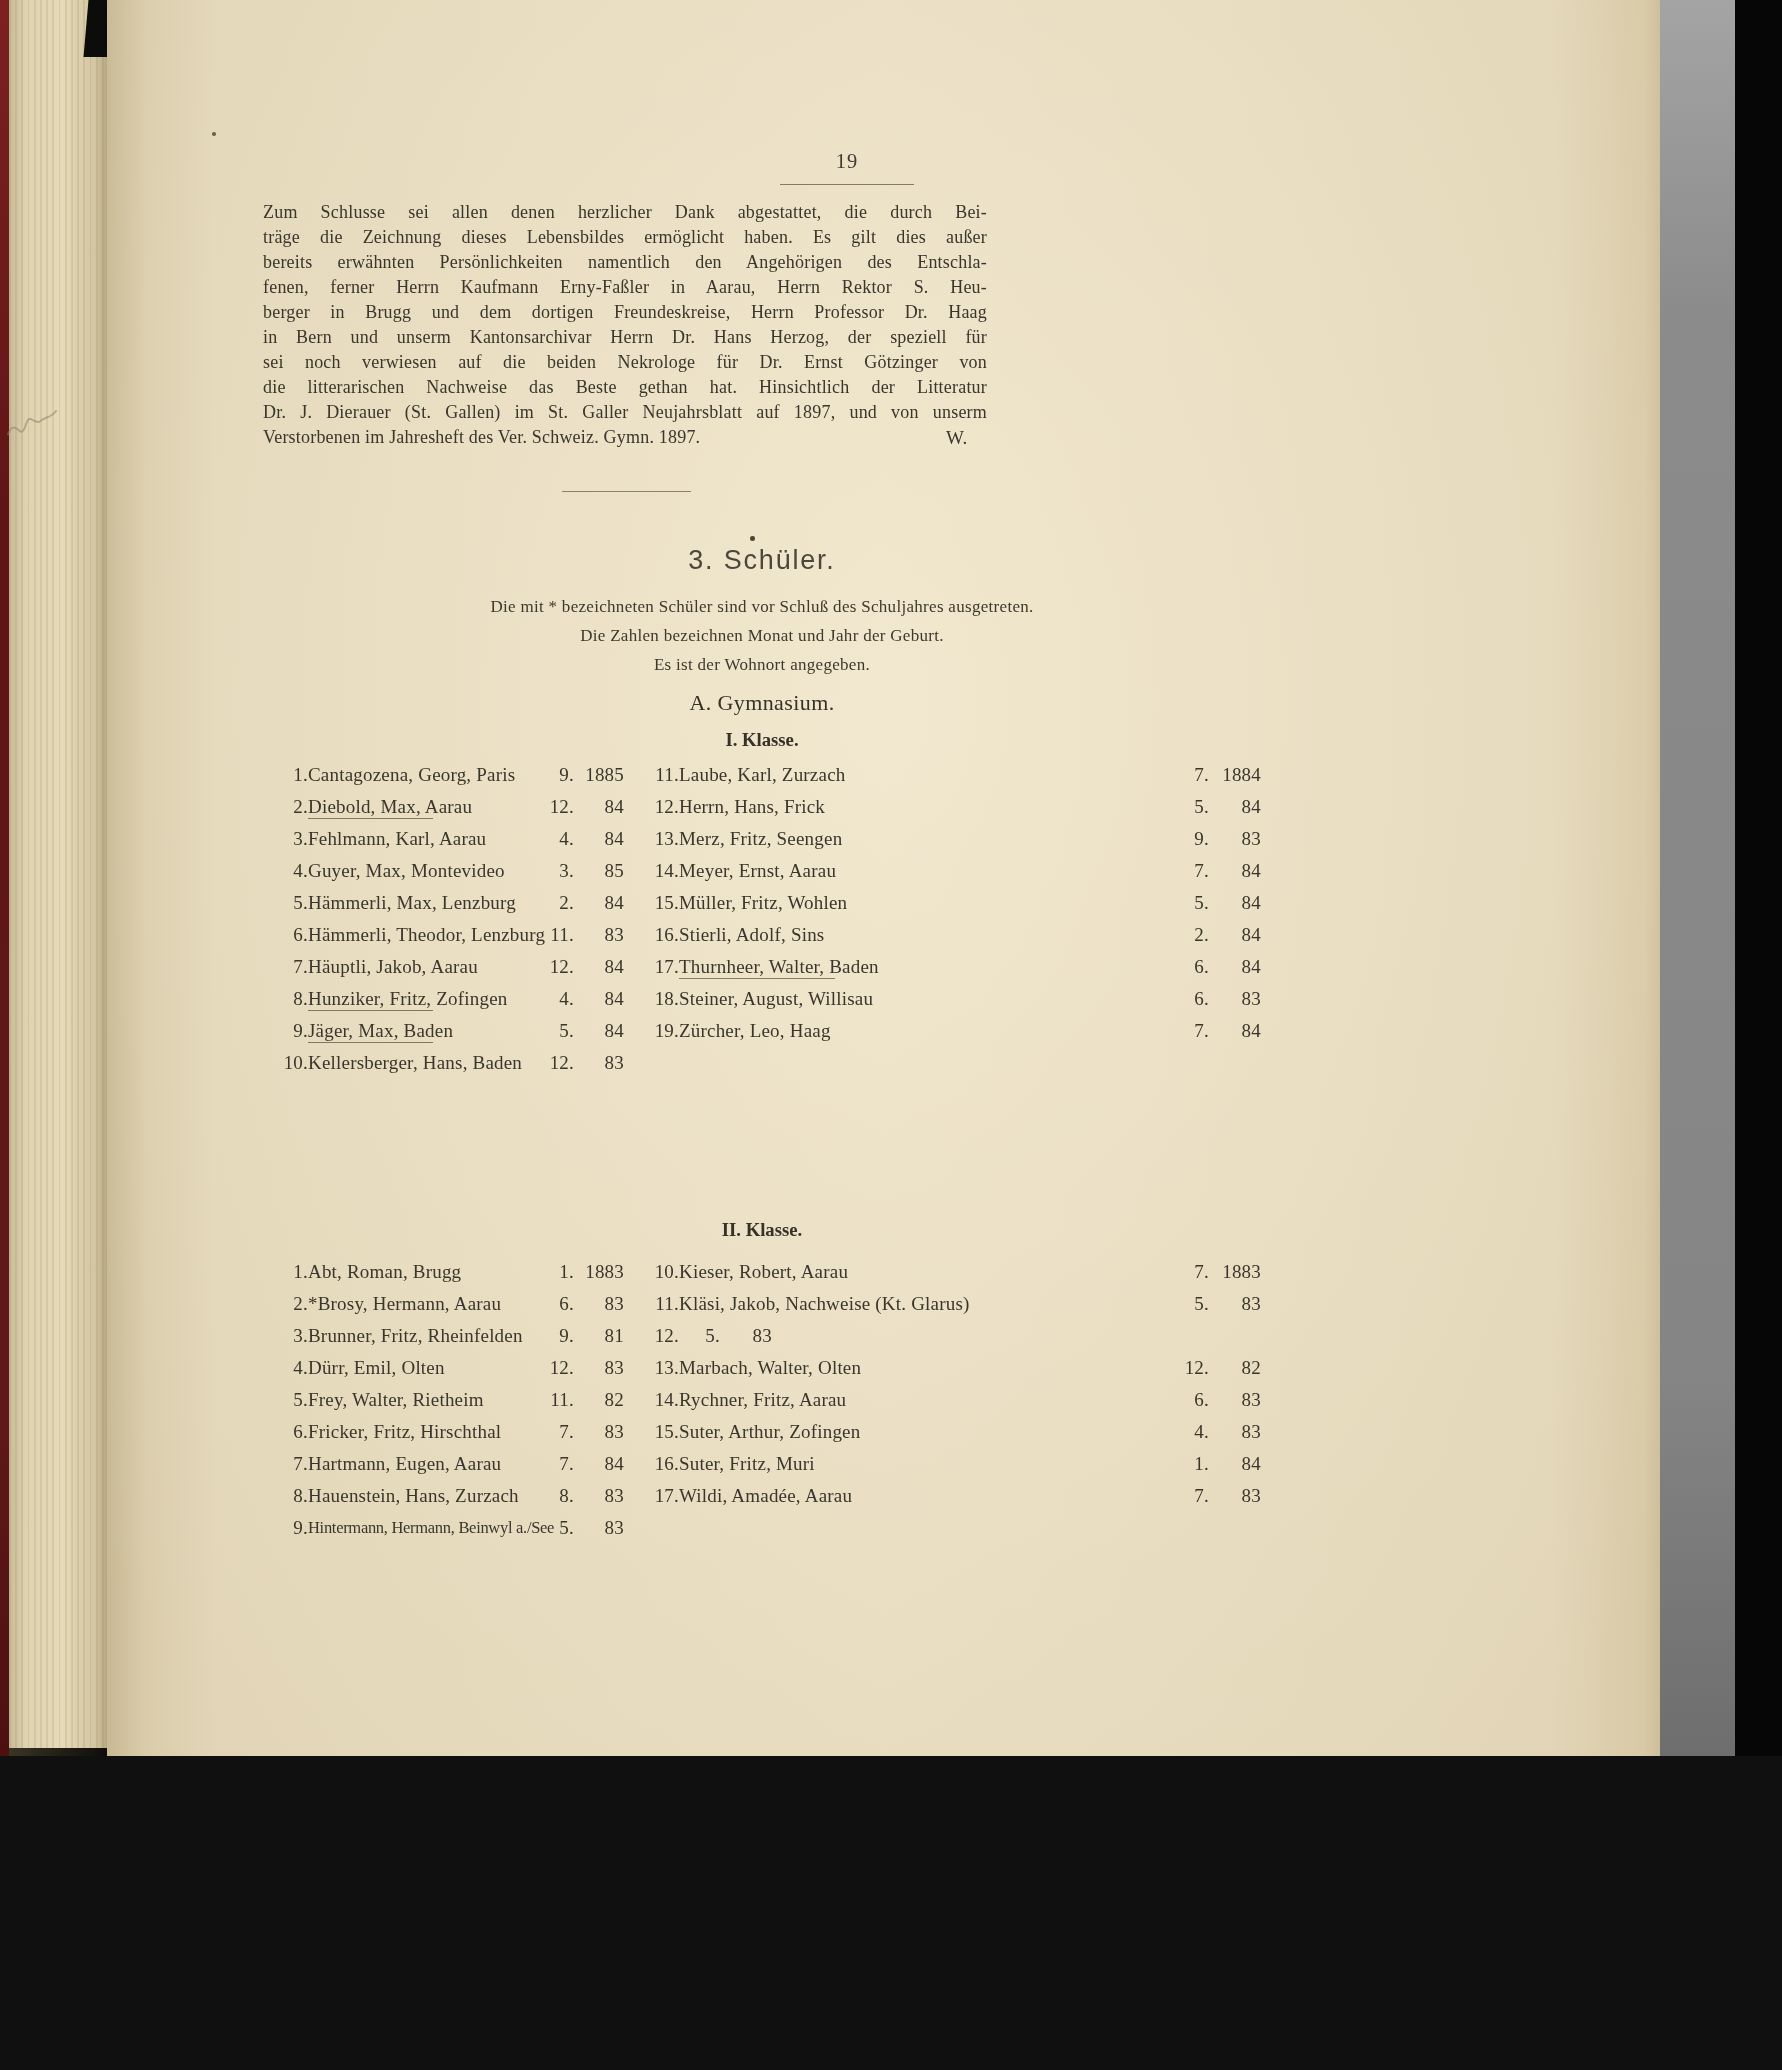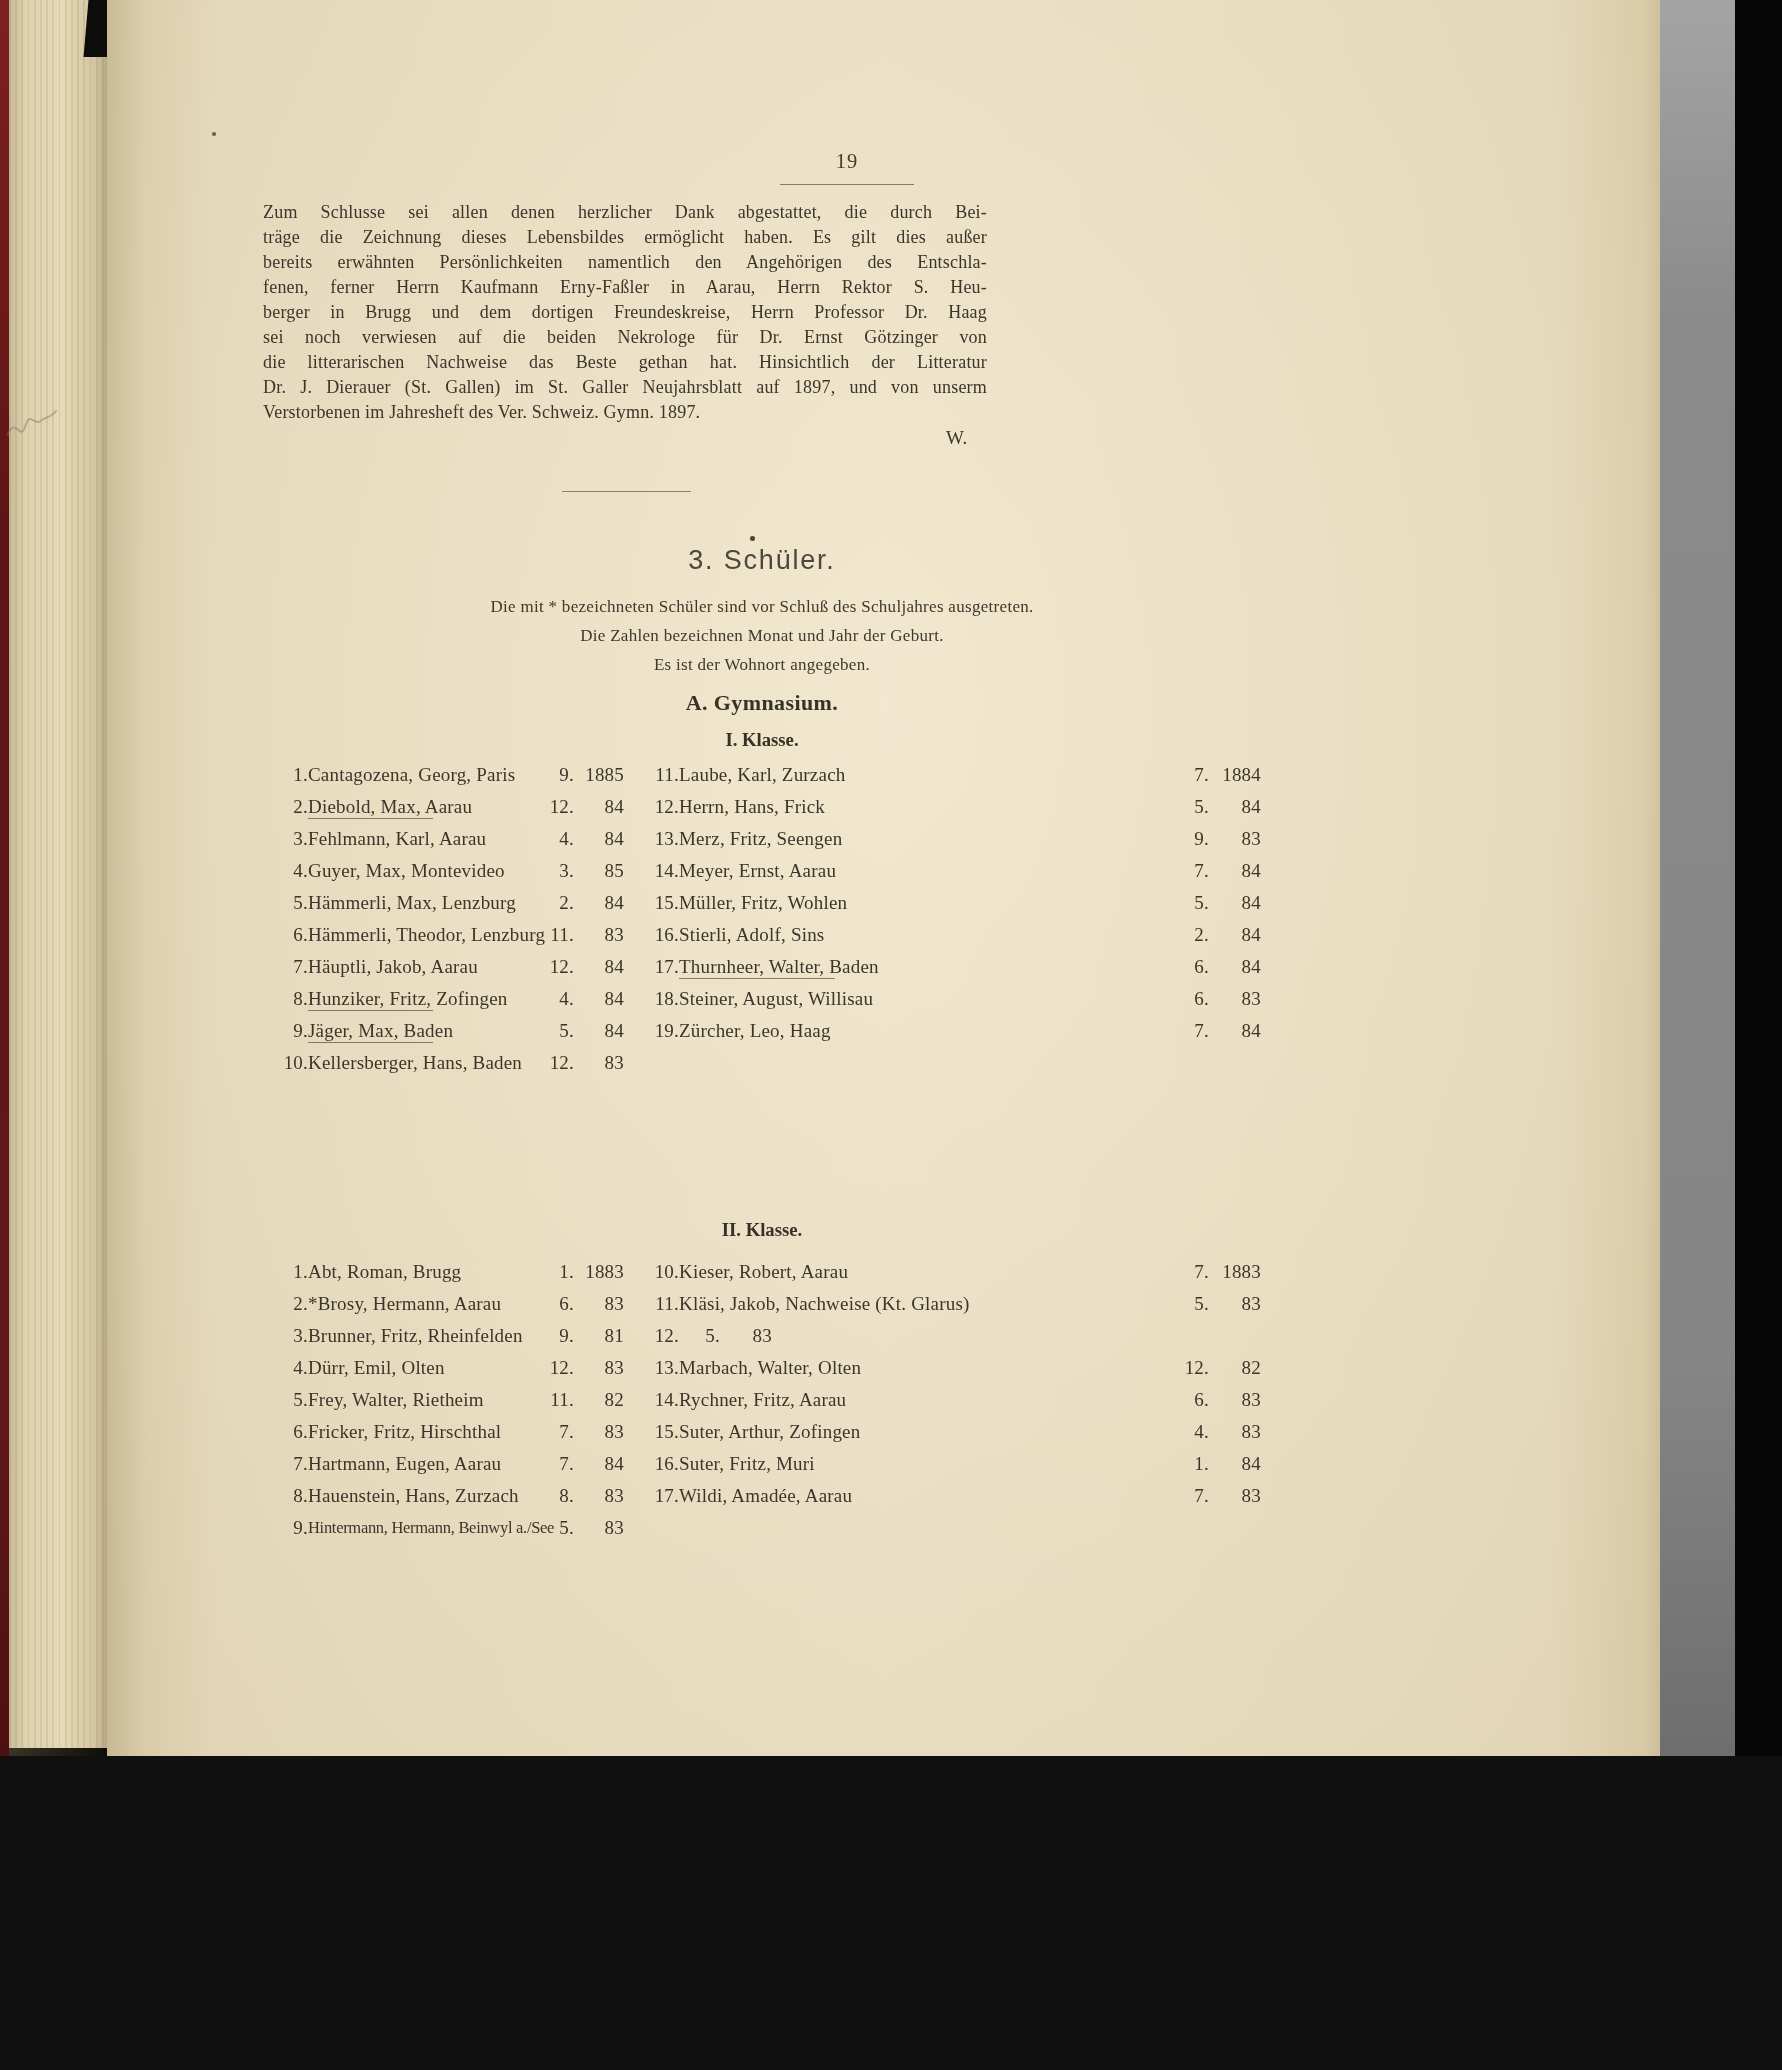--- a/index.html
+++ b/index.html
@@ -51,21 +51,21 @@
   .rule1 { position:absolute; top:491px; left:299px; width:129px; border-top:1.2px solid rgba(95,88,70,.7); }
   .dot { position:absolute; top:536px; left:487px; width:4.5px; height:4.5px; border-radius:50%; background:#4a463a; }
 
   .h3 { position:absolute; top:545px; left:0; width:100%; text-align:center;
     font-family:"Liberation Sans", sans-serif; font-size:27px; letter-spacing:1.8px; color:#4c473a; }
 
   .notes { position:absolute; top:592px; left:0; width:100%; text-align:center; font-size:17px; color:#3d392d; }
   .note-line { line-height:29px; letter-spacing:0.3px; }
 
   .gym-title { position:absolute; top:690px; left:0; width:100%; text-align:center;
-    font-size:22px; font-weight:bold; letter-spacing:0.4px; color:#363227; }
+    font-size:22px; font-weight:normal; letter-spacing:0.4px; color:#363227; }
   .klasse-title { position:absolute; left:0; width:100%; text-align:center;
     font-size:18.7px; font-weight:bold; color:#363227; }
   .k1-title { top:729px; }
   .k2-title { top:1219px; }
 
   .table { position:absolute; left:0; width:998px; display:flex; align-items:flex-start; }
   .t1 { top:759px; }
   .t2 { top:1256px; }
   .col { display:flex; flex-direction:column; }
   .col.left  { width:361px; }
@@ -110,20 +110,21 @@
           <div class="pline">Zum Schlusse sei allen denen herzlicher Dank abgestattet, die durch Bei-</div>
 
           <div class="pline">träge die Zeichnung dieses Lebensbildes ermöglicht haben. Es gilt dies außer</div>
 
           <div class="pline">bereits erwähnten Persönlichkeiten namentlich den Angehörigen des Entschla-</div>
 
           <div class="pline">fenen, ferner Herrn Kaufmann Erny-Faßler in Aarau, Herrn Rektor S. Heu-</div>
 
           <div class="pline">berger in Brugg und dem dortigen Freundeskreise, Herrn Professor Dr. Haag</div>
 
+          <div class="pline">in Bern und unserm Kantonsarchivar Herrn Dr. Hans Herzog, der speziell für</div>
 
           <div class="pline">sei noch verwiesen auf die beiden Nekrologe für Dr. Ernst Götzinger von</div>
 
           <div class="pline">die litterarischen Nachweise das Beste gethan hat. Hinsichtlich der Litteratur</div>
 
           <div class="pline">Dr. J. Dierauer (St. Gallen) im St. Galler Neujahrsblatt auf 1897, und von unserm</div>
 
           <div class="pline">Verstorbenen im Jahresheft des Ver. Schweiz. Gymn. 1897.</div>
         </div>
 

